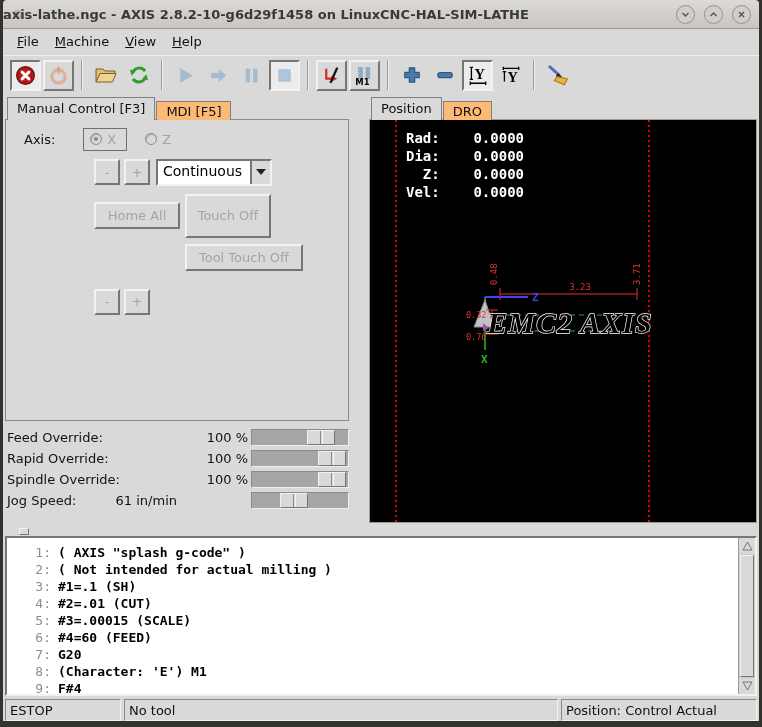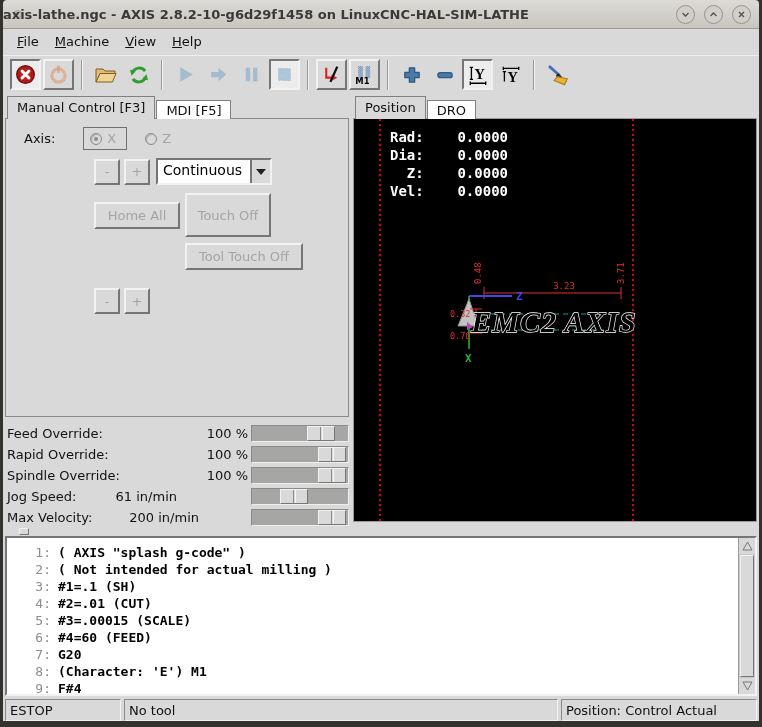--- a/index.html
+++ b/index.html
@@ -20,26 +20,26 @@
   .menubar { height:26px; display:flex; align-items:center; padding-left:6px; }
   .menu-item { font-size:13px; color:#111; padding:3px 8px; }
   .accel { text-decoration:underline; }
 
   .toolbar { height:40px; display:flex; align-items:center; padding-left:6px; border-top:1px solid #efefef; }
   .tbtn { width:31px; height:31px; margin:0 1px; background:#d9d9d9; border:2px solid; border-color:#f2f2f2 #767676 #767676 #f2f2f2; display:flex; align-items:center; justify-content:center; }
   .tbtn.pressed { border-color:#767676 #f2f2f2 #f2f2f2 #767676; background:#ececec; }
   .tsep { width:2px; height:30px; margin:0 6px; border-left:1px solid #9a9a9a; border-right:1px solid #f2f2f2; }
 
   
-  .main { display:flex; height:434px; padding:2px 2px 0 2px; gap:4px; }
+  .main { display:flex; height:434px; padding:2px 2px 0 2px; gap:20px; }
   .col-left { width:344px; display:flex; flex-direction:column; }
   .col-right { flex:1; display:flex; flex-direction:column; }
 
   .tabs-row { height:22px; display:flex; align-items:flex-end; padding-left:2px; position:relative; z-index:2; }
-  .tab { font-size:13px; padding:2px 9px 3px 9px; border:1px solid #808080; border-bottom:none; background:#ffffff; margin-right:1px; color:#111; position:relative; top:1px; height:19px; }
+  .tab { font-size:13px; padding:2px 9px 3px 9px; border:1px solid #808080; border-bottom:none; background:#fdba74; margin-right:1px; color:#111; position:relative; top:1px; height:19px; }
   .tab.active { height:23px; top:1px; background:#d9d9d9; z-index:3; padding-top:3px; }
 
   .panel-frame { border:1px solid #8a8a8a; background:#d9d9d9; height:302px; padding:8px 18px; position:relative; z-index:1; }
 
   .row { display:flex; align-items:center; margin-bottom:6px; }
   .lab { font-size:13px; color:#111; }
 
   .radio-wrap { display:flex; align-items:center; gap:5px; padding:3px 10px 3px 6px; }
   .radio-wrap.focused { border:1px solid #6f6f6f; }
   .radio { width:12px; height:12px; border-radius:50%; background:#d9d9d9; border:1px solid #8b8b8b; box-shadow:inset 1px 1px 1px #aeaeae; position:relative; }
@@ -332,27 +332,20 @@
             <span class="sval">100 %</span>
             <div class="strough">
                 <div class="shandle" style="left: calc(100% - 30px);"></div>
               </div>
           </div>
           <div class="srow">
             <span class="lab">Jog Speed:</span>
             <span class="sval">61 in/min</span>
             <div class="strough">
                 <div class="shandle" style="left: calc(43% - 12.9px);"></div>
-              </div>
-          </div>
-          <div class="srow">
-            <span class="lab">Max Velocity:</span>
-            <span class="sval">200 in/min</span>
-            <div class="strough">
-                <div class="shandle" style="left: calc(100% - 30px);"></div>
               </div>
           </div>
         </div>
       </div>
 
       <div class="col-right">
         <div class="tabs-row">
           <div class="tab active">Position</div>
           <div class="tab">DRO</div>
         </div>

